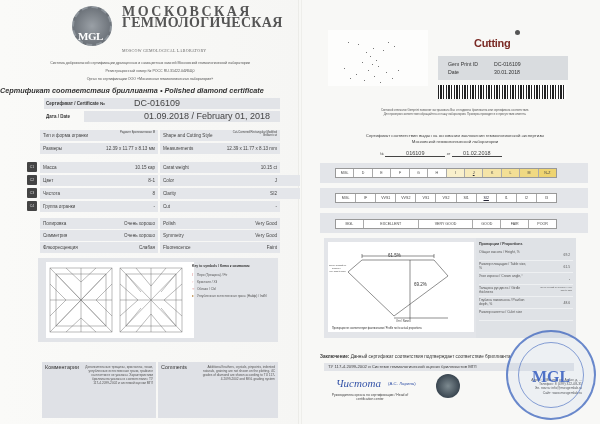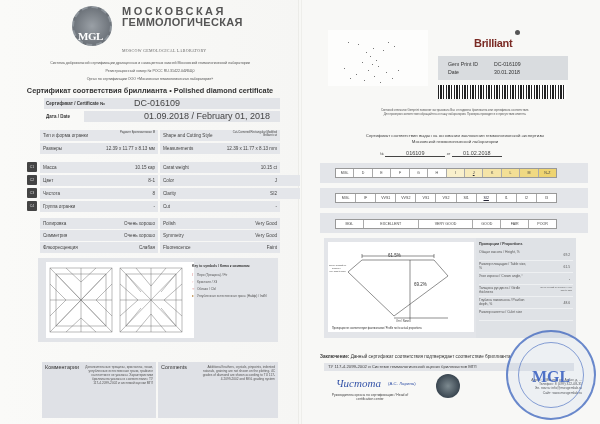--- a/index.html
+++ b/index.html
@@ -5,24 +5,24 @@
   * { box-sizing: border-box; margin: 0; padding: 0; }
   body { width: 600px; height: 424px; background: #f2f1ee; font-family: "Liberation Sans", sans-serif; overflow: hidden; position: relative; color: #333; }
   .page { position: absolute; top: 0; height: 424px; background: #fbfbf9; }
   .left { left: 0; width: 300px; background: linear-gradient(90deg,#fafaf8,#f6f6f4); }
   .right { left: 300px; width: 300px; background: #f8f8f6; }
   .fold { position: absolute; left: 298px; top: 0; width: 4px; height: 424px; background: linear-gradient(90deg,#e6e6e2,#fdfdfb,#e9e9e5); }
 
   
   .logo-wrap { position: absolute; left: 72px; top: 6px; width: 40px; height: 40px; border-radius: 50%; background: radial-gradient(circle,#9aa0a6 0%,#6f757c 70%,#5a6067 100%); border: 2px dashed #8c939a; }
   .logo-text { position: absolute; left: 4px; top: 22px; font-family: "Liberation Serif", serif; font-size: 11px; font-weight: bold; color: #fff; letter-spacing: -0.5px; }
-  .lab-title { position: absolute; left: 122px; top: 6px; font-family: Liberation Sans, sans-serif; font-size: 11px; line-height: 11px; color: #555; letter-spacing: 2.5px; font-weight: bold; }
+  .lab-title { position: absolute; left: 122px; top: 6px; font-family: Liberation Serif, serif; font-size: 14px; line-height: 11px; color: #555; letter-spacing: 2.5px; font-weight: bold; }
   .lab-sub { position: absolute; left: 122px; top: 48px; font-family: "Liberation Serif", serif; font-size: 4px; color: #666; letter-spacing: .3px; }
   .small-line { position: absolute; left: 0; width: 300px; text-align: center; font-size: 3.6px; color: #555; }
-  .cert-head { position: absolute; left: 0; width: 300px; top: 86px; text-align: center; font-size: 7.3px; font-weight: bold; color: #333; }
+  .cert-head { position: absolute; left: 0; width: 300px; top: 86px; font-size: 7.3px; font-weight: bold; color: #333; font-style: italic; }
 
   .nrow { position: absolute; left: 44px; height: 11px; background: #e2e4e8; font-size: 4.5px; font-weight: bold; color: #333; }
   .nrow .lbl { position: absolute; left: 2px; top: 3px; }
   .nrow .val { position: absolute; font-weight: normal; font-size: 9px; color: #444; top: 0; }
 
   .trow { position: absolute; height: 11px; background: #e4e6ea; font-size: 4.6px; color: #444; }
   .trow .l { position: absolute; left: 3px; top: 3px; }
   .trow .r { position: absolute; right: 3px; top: 3px; }
   .trow .rs { position: absolute; right: 3px; top: 1px; font-size: 2.8px; text-align: right; line-height: 3.3px; }
 
@@ -233,21 +233,21 @@
     <div class="dot" style="left:64px;top:48px"></div>
     <div class="dot" style="left:22px;top:48px"></div>
     <div class="dot" style="left:46px;top:46px"></div>
     <div class="dot" style="left:52px;top:52px"></div>
     <div class="dot" style="left:36px;top:50px"></div>
     <div class="dot" style="left:70px;top:40px"></div>
     <div class="dot" style="left:16px;top:38px"></div>
     <div class="dot" style="left:44px;top:34px"></div>
 </div>
 <div class="gem-dot"></div>
-<div class="gem-logo">Brilliant</div>
+<div class="gem-logo">Cutting</div>
 <div class="gem-box">
   <span class="a" style="top:5px">Gem Print  ID</span>
   <span class="b" style="top:5px">DC-016109</span>
   <span class="a" style="top:13px">Date</span>
   <span class="b" style="top:13px">30.01.2018</span>
 </div>
 <div class="barcode"></div>
 <div class="r-small" style="top:108px">Световой отпечаток Gemprint позволит застраховать Вас от подмены бриллианта или сертификата соответствия.</div>
 <div class="r-small" style="top:112px">Для проверки соответствия обращайтесь в нашу лабораторию. Проверка проводится в присутствии клиента.</div>
 <div class="r-issued" style="top:133px">Сертификат соответствия выдан на основании заключения геммологической экспертизы</div>

